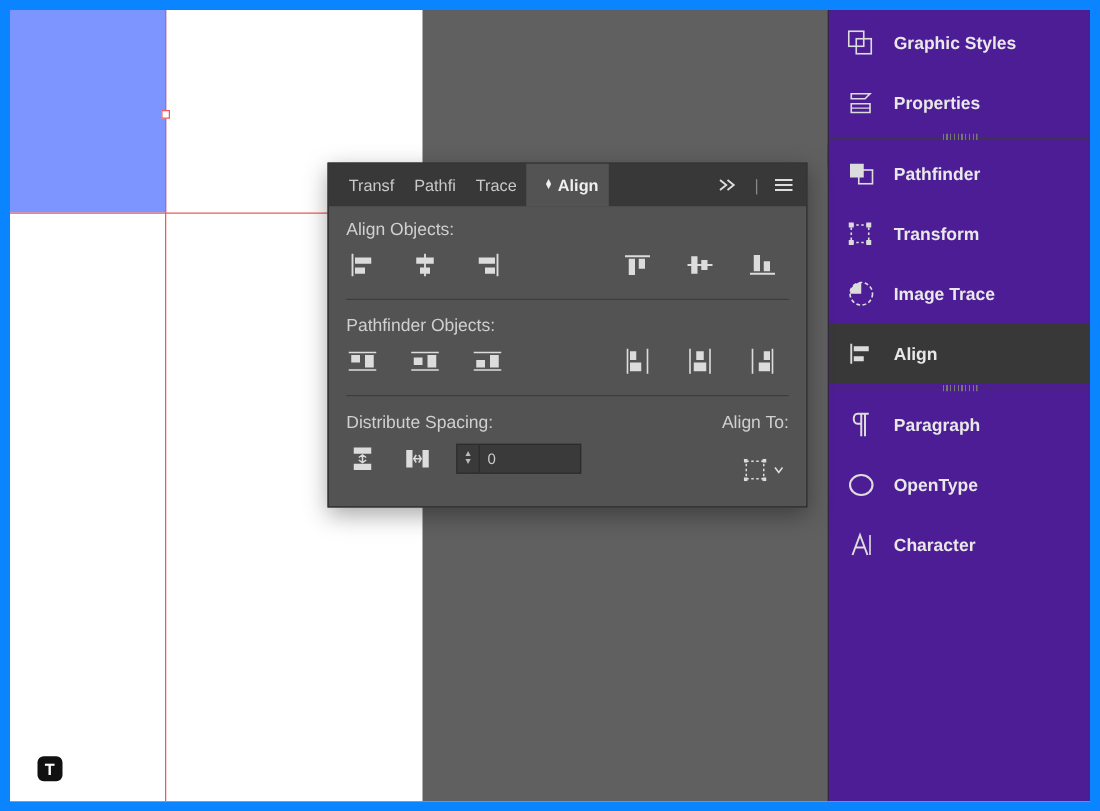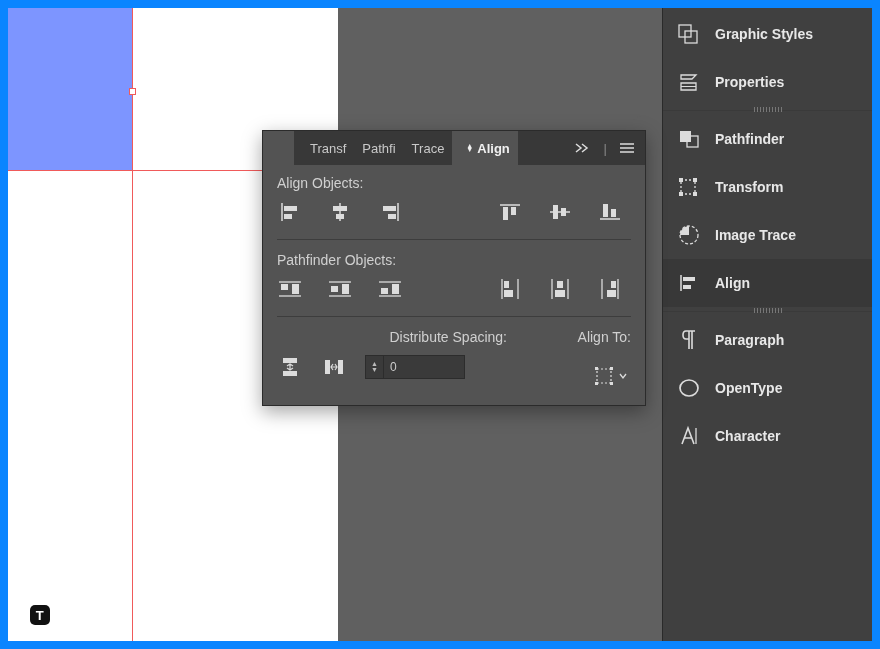--- a/index.html
+++ b/index.html
@@ -62,21 +62,21 @@
     top: 108px; right: 0;
     width: 30px; height: 18px;
     background: #606060;
     border-radius: 9px 0 0 9px;
   }
   
   .side-panel {
     position: absolute;
     top: 0; right: 0;
     width: 210px; height: 100%;
-    background: #404040;
+    background: #4c1d95;
     border-left: 1px solid #2a2a2a;
   }
   .side-item {
     display: flex;
     align-items: center;
     height: 48px;
     padding: 0 14px 0 14px;
     gap: 14px;
     color: #e8e8e8;
     font-weight: 600;
@@ -113,21 +113,20 @@
     background: #535353;
     border: 1px solid #2b2b2b;
     box-shadow: 0 6px 18px rgba(0,0,0,.35);
   }
   .panel-tabs {
     display: flex;
     align-items: flex-end;
     background: #383838;
     height: 34px;
     padding: 0 4px 0 8px;
-    margin-left: 31px;
   }
   .ptab {
     padding: 0 8px;
     height: 34px;
     display: flex; align-items: center;
     color: #c9c9c9;
     font-size: 13px;
     cursor: pointer;
     white-space: nowrap;
   }
@@ -167,21 +166,21 @@
     display: flex; align-items: center; justify-content: center;
     cursor: pointer;
   }
   .hr { height: 1px; background: #3d3d3d; margin: 2px 14px; }
   .bottom-row {
     display: flex;
     align-items: flex-start;
     padding: 10px 14px 18px 14px;
     gap: 14px;
   }
-  .bottom-left { flex: 1; text-align: right; }
+  .bottom-left { flex: 1; }
   .bottom-right { width: 110px; text-align: right; }
   .bottom-right .sec-label { text-align: right; }
   .spacing-controls {
     display: flex;
     align-items: center;
     gap: 18px;
     margin-top: 10px;
   }
   .number-field {
     display: flex;

